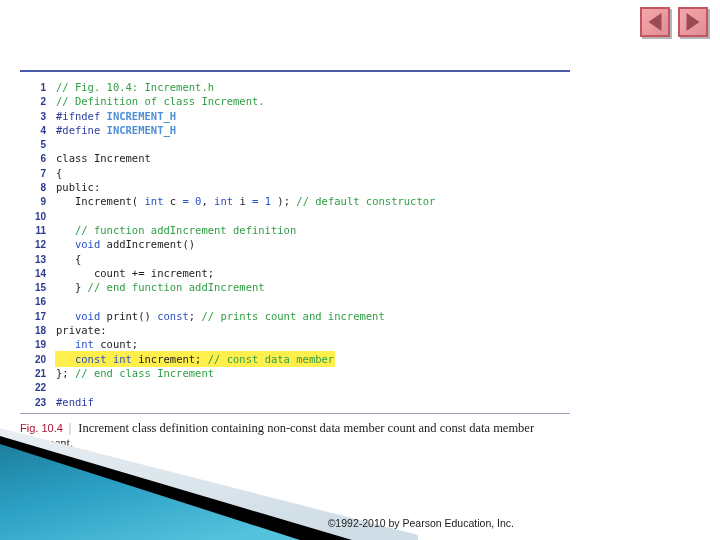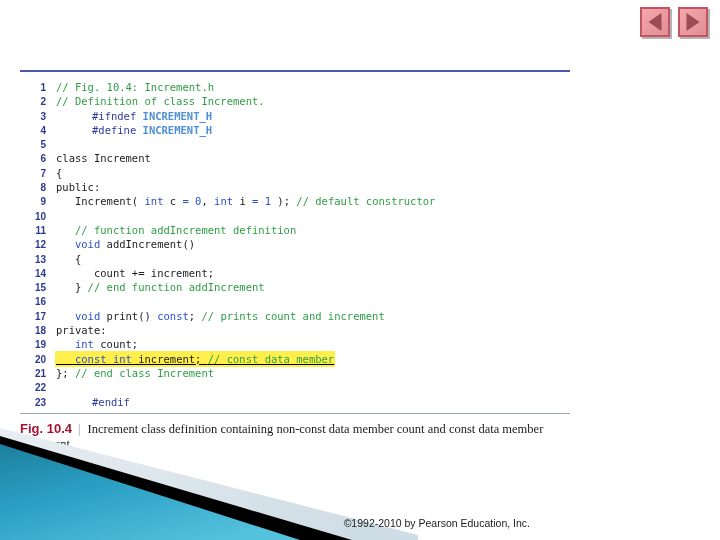--- a/index.html
+++ b/index.html
@@ -102,65 +102,64 @@
     font-weight: bold;
     font-family: "Liberation Sans", sans-serif;
     font-size: 10px;
     flex: 0 0 26px;
     padding-right: 10px;
   }
   .src { white-space: pre; }
   .code-line.hl .src {
     background: #ffef4d;
     box-shadow: 0 0 0 1px #ffef4d;
-    text-decoration: underline;
   }
 
   
   .t-com  { color: #2f9e44; }
   .t-kw   { color: #2b4fc4; }
-  .t-pre  { color: #2b3f9e; margin-left: 36px; }
+  .t-pre  { color: #2b3f9e; }
   .t-mac  { color: #4e8fd6; font-weight: bold; }
   .t-num  { color: #2b4fc4; }
   .t-pln  { color: #1d1d1d; }
 
   
   #caption {
     font-family: "Liberation Serif", serif;
     font-size: 12.5px;
     line-height: 15.5px;
     color: #1b1b1b;
     width: 550px;
   }
   #caption .fig-no {
     color: #a31432;
-    font-weight: bold;
-    font-family: "Liberation Sans", sans-serif;
-    font-size: 13px;
+    font-weight: normal;
+    font-family: "Liberation Sans", sans-serif;
+    font-size: 11px;
   }
   #caption .bar {
     color: #9aa2bd;
     padding: 0 7px 0 6px;
   }
 
   
   #deco {
     position: absolute;
     left: 0;
     bottom: 0;
     width: 420px;
     height: 118px;
     z-index: 5;
     pointer-events: none;
   }
 
   
   #footer {
     position: absolute;
-    right: 190px;
+    right: 206px;
     bottom: 10px;
     text-align: right;
     font-family: "Liberation Sans", sans-serif;
     font-size: 10.5px;
     line-height: 14px;
     color: #1b1b1b;
     z-index: 20;
   }
 </style>
 </head>

